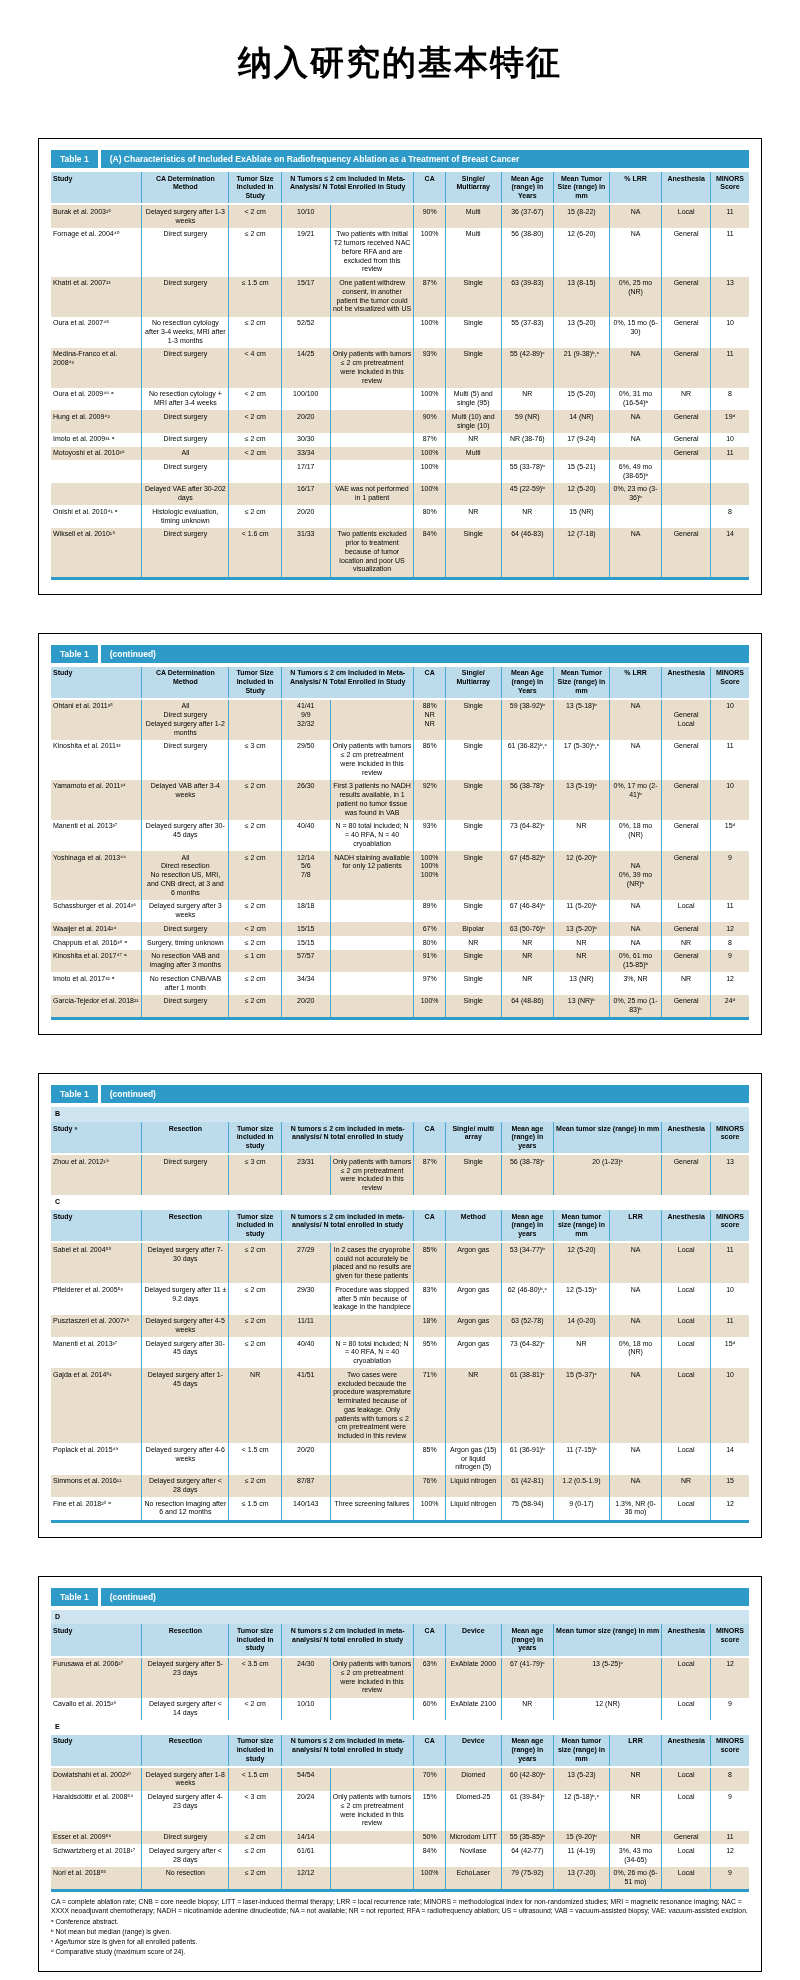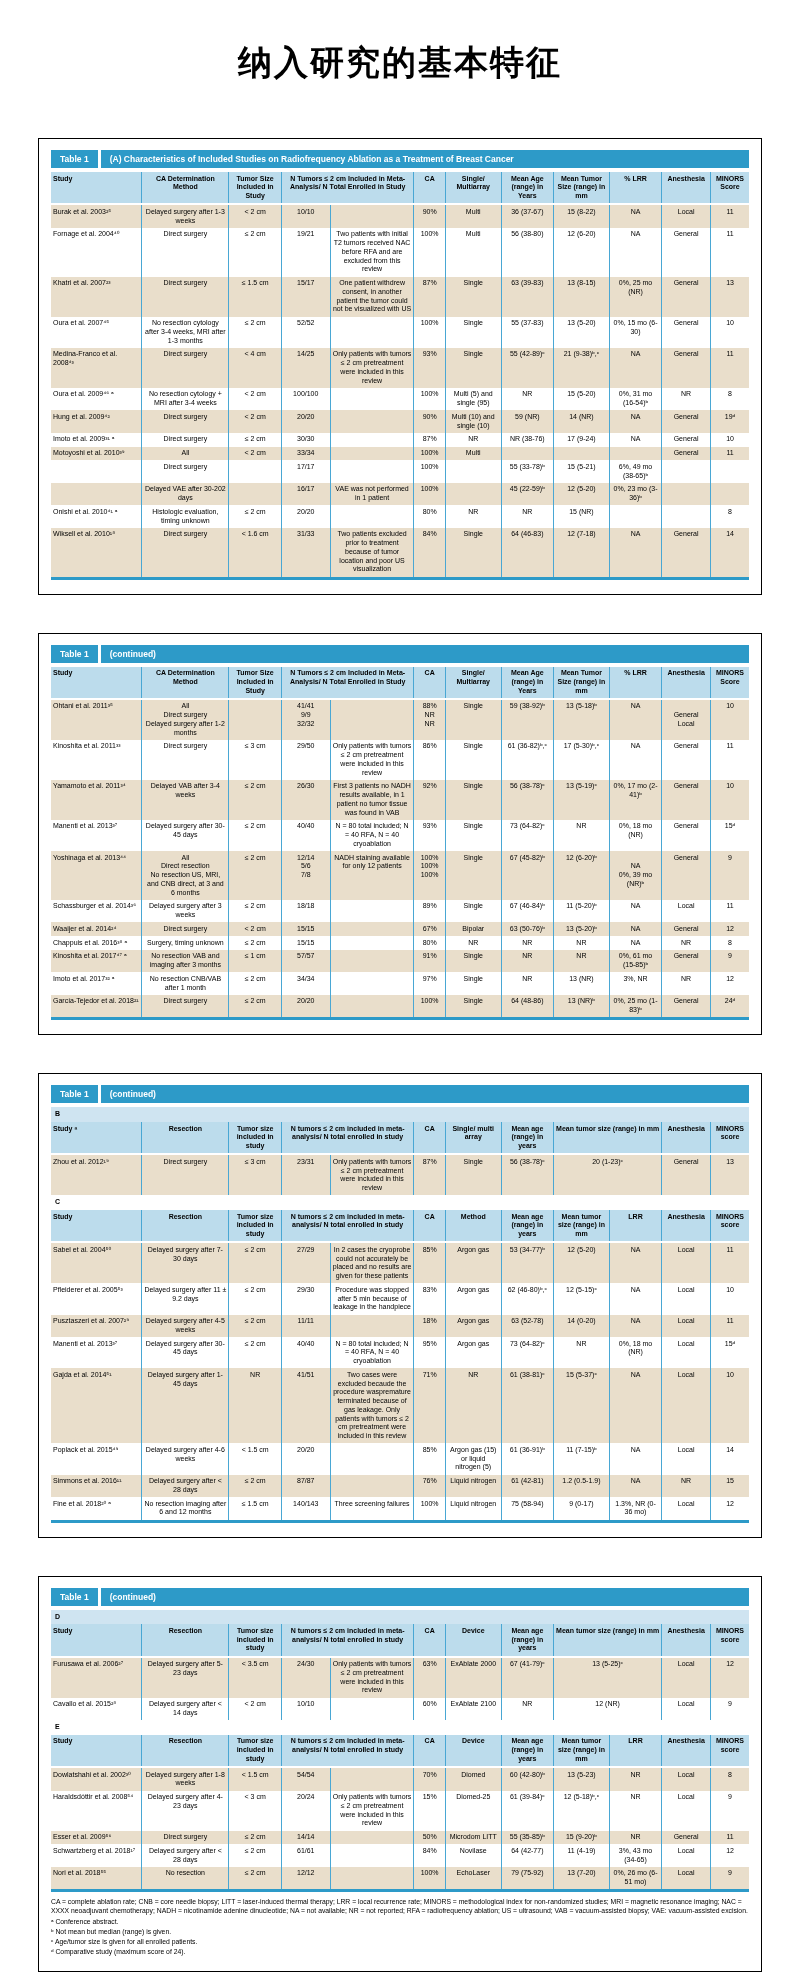--- a/index.html
+++ b/index.html
@@ -23,21 +23,21 @@
 </style>
 </head>
 <body>
 
 <div class="page">
   <div class="page-title">纳入研究的基本特征</div>
 
   <div class="tbox">
       <div class="cap">
         <span class="tab">Table 1</span>
-        <span class="ct">(A) Characteristics of Included Studies on Radiofrequency Ablation as a Treatment of Breast Cancer</span>
+        <span class="ct">(A) Characteristics of Included ExAblate on Radiofrequency Ablation as a Treatment of Breast Cancer</span>
       </div>
       <table>
         <colgroup>
           <col style="width: 13%;">
           <col style="width: 12.5%;">
           <col style="width: 7.5%;">
           <col style="width: 7%;">
           <col style="width: 12%;">
           <col style="width: 4.5%;">
           <col style="width: 8%;">

